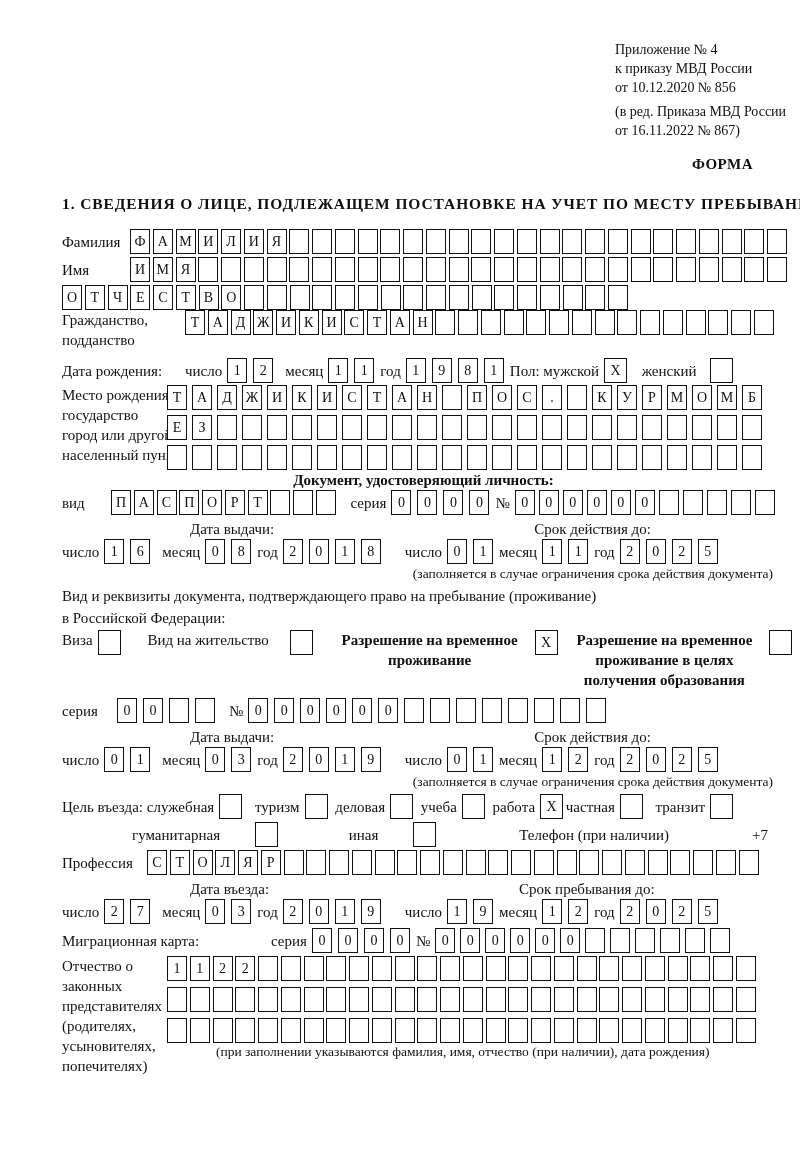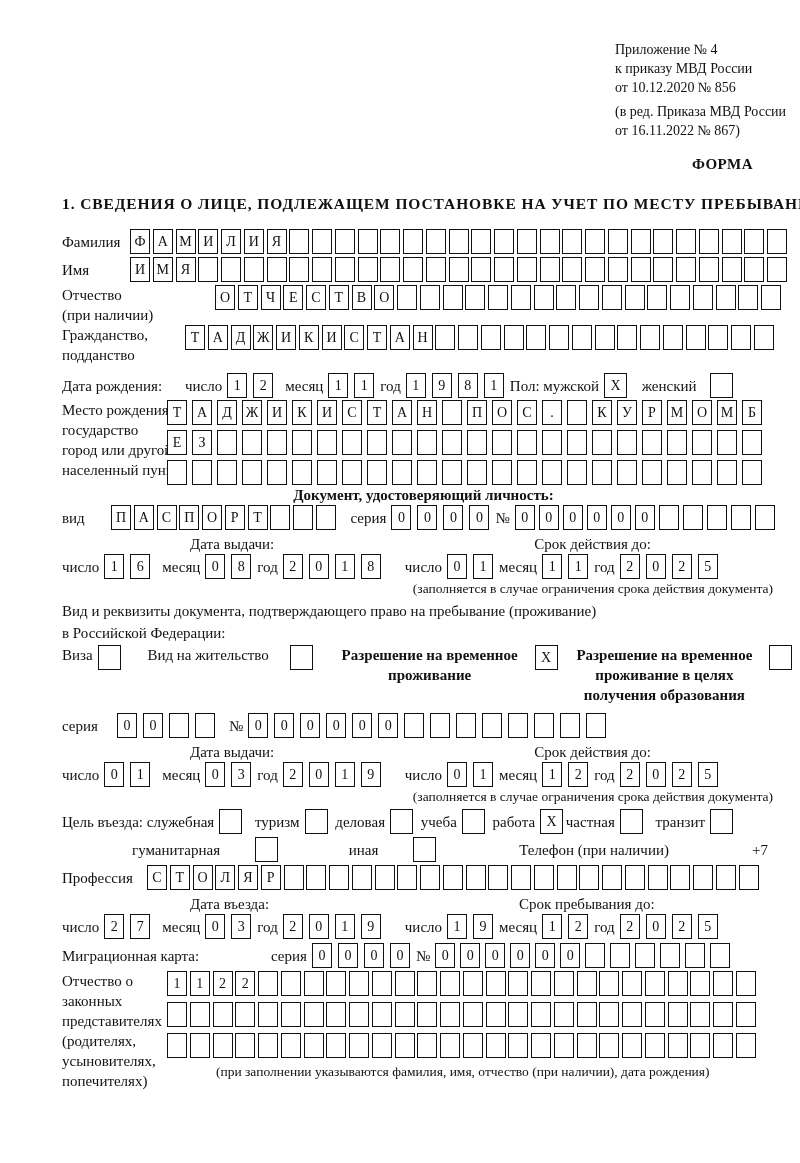--- a/index.html
+++ b/index.html
@@ -24,21 +24,21 @@
   .lbl.sm{font-size:13.5px;}
   .boxes{display:flex;flex:none;}
   .cell{
     box-sizing:border-box;flex:none;width:20px;height:25px;border:1.5px solid #111;
     margin-right:2.75px;display:flex;align-items:center;justify-content:center;
     font-size:14px;background:#fff;
   }
   .cell.chk{width:23px;height:25px;}
   .gap{flex:none;}
   .stk{display:flex;flex-direction:column;flex:none;}
-  .note{font-size:13.5px;text-align:center;margin-top:5px;line-height:18px;}
+  .note{font-size:13.5px;text-align:center;line-height:18px;}
 </style>
 </head>
 <body>
 
 <div class="page">
   <div class="hdr">
     <div>Приложение № 4</div>
     <div>к приказу МВД России</div>
     <div>от 10.12.2020 № 856</div>
     <div class="amend">
@@ -119,24 +119,20 @@
           <div class="cell"></div>
           <div class="cell"></div>
           <div class="cell"></div>
           <div class="cell"></div>
           <div class="cell"></div>
           <div class="cell"></div>
           <div class="cell"></div>
         </div>
       </div>
       <div class="line top" style="margin-top: 3px;">
-        <div class="lbl" style="width: 148px;">
-          <div>Отчество</div>
-          <div>(при наличии)</div>
-        </div>
         <div class="boxes">
           <div class="cell">О</div>
           <div class="cell">Т</div>
           <div class="cell">Ч</div>
           <div class="cell">Е</div>
           <div class="cell">С</div>
           <div class="cell">Т</div>
           <div class="cell">В</div>
           <div class="cell">О</div>
           <div class="cell"></div>

